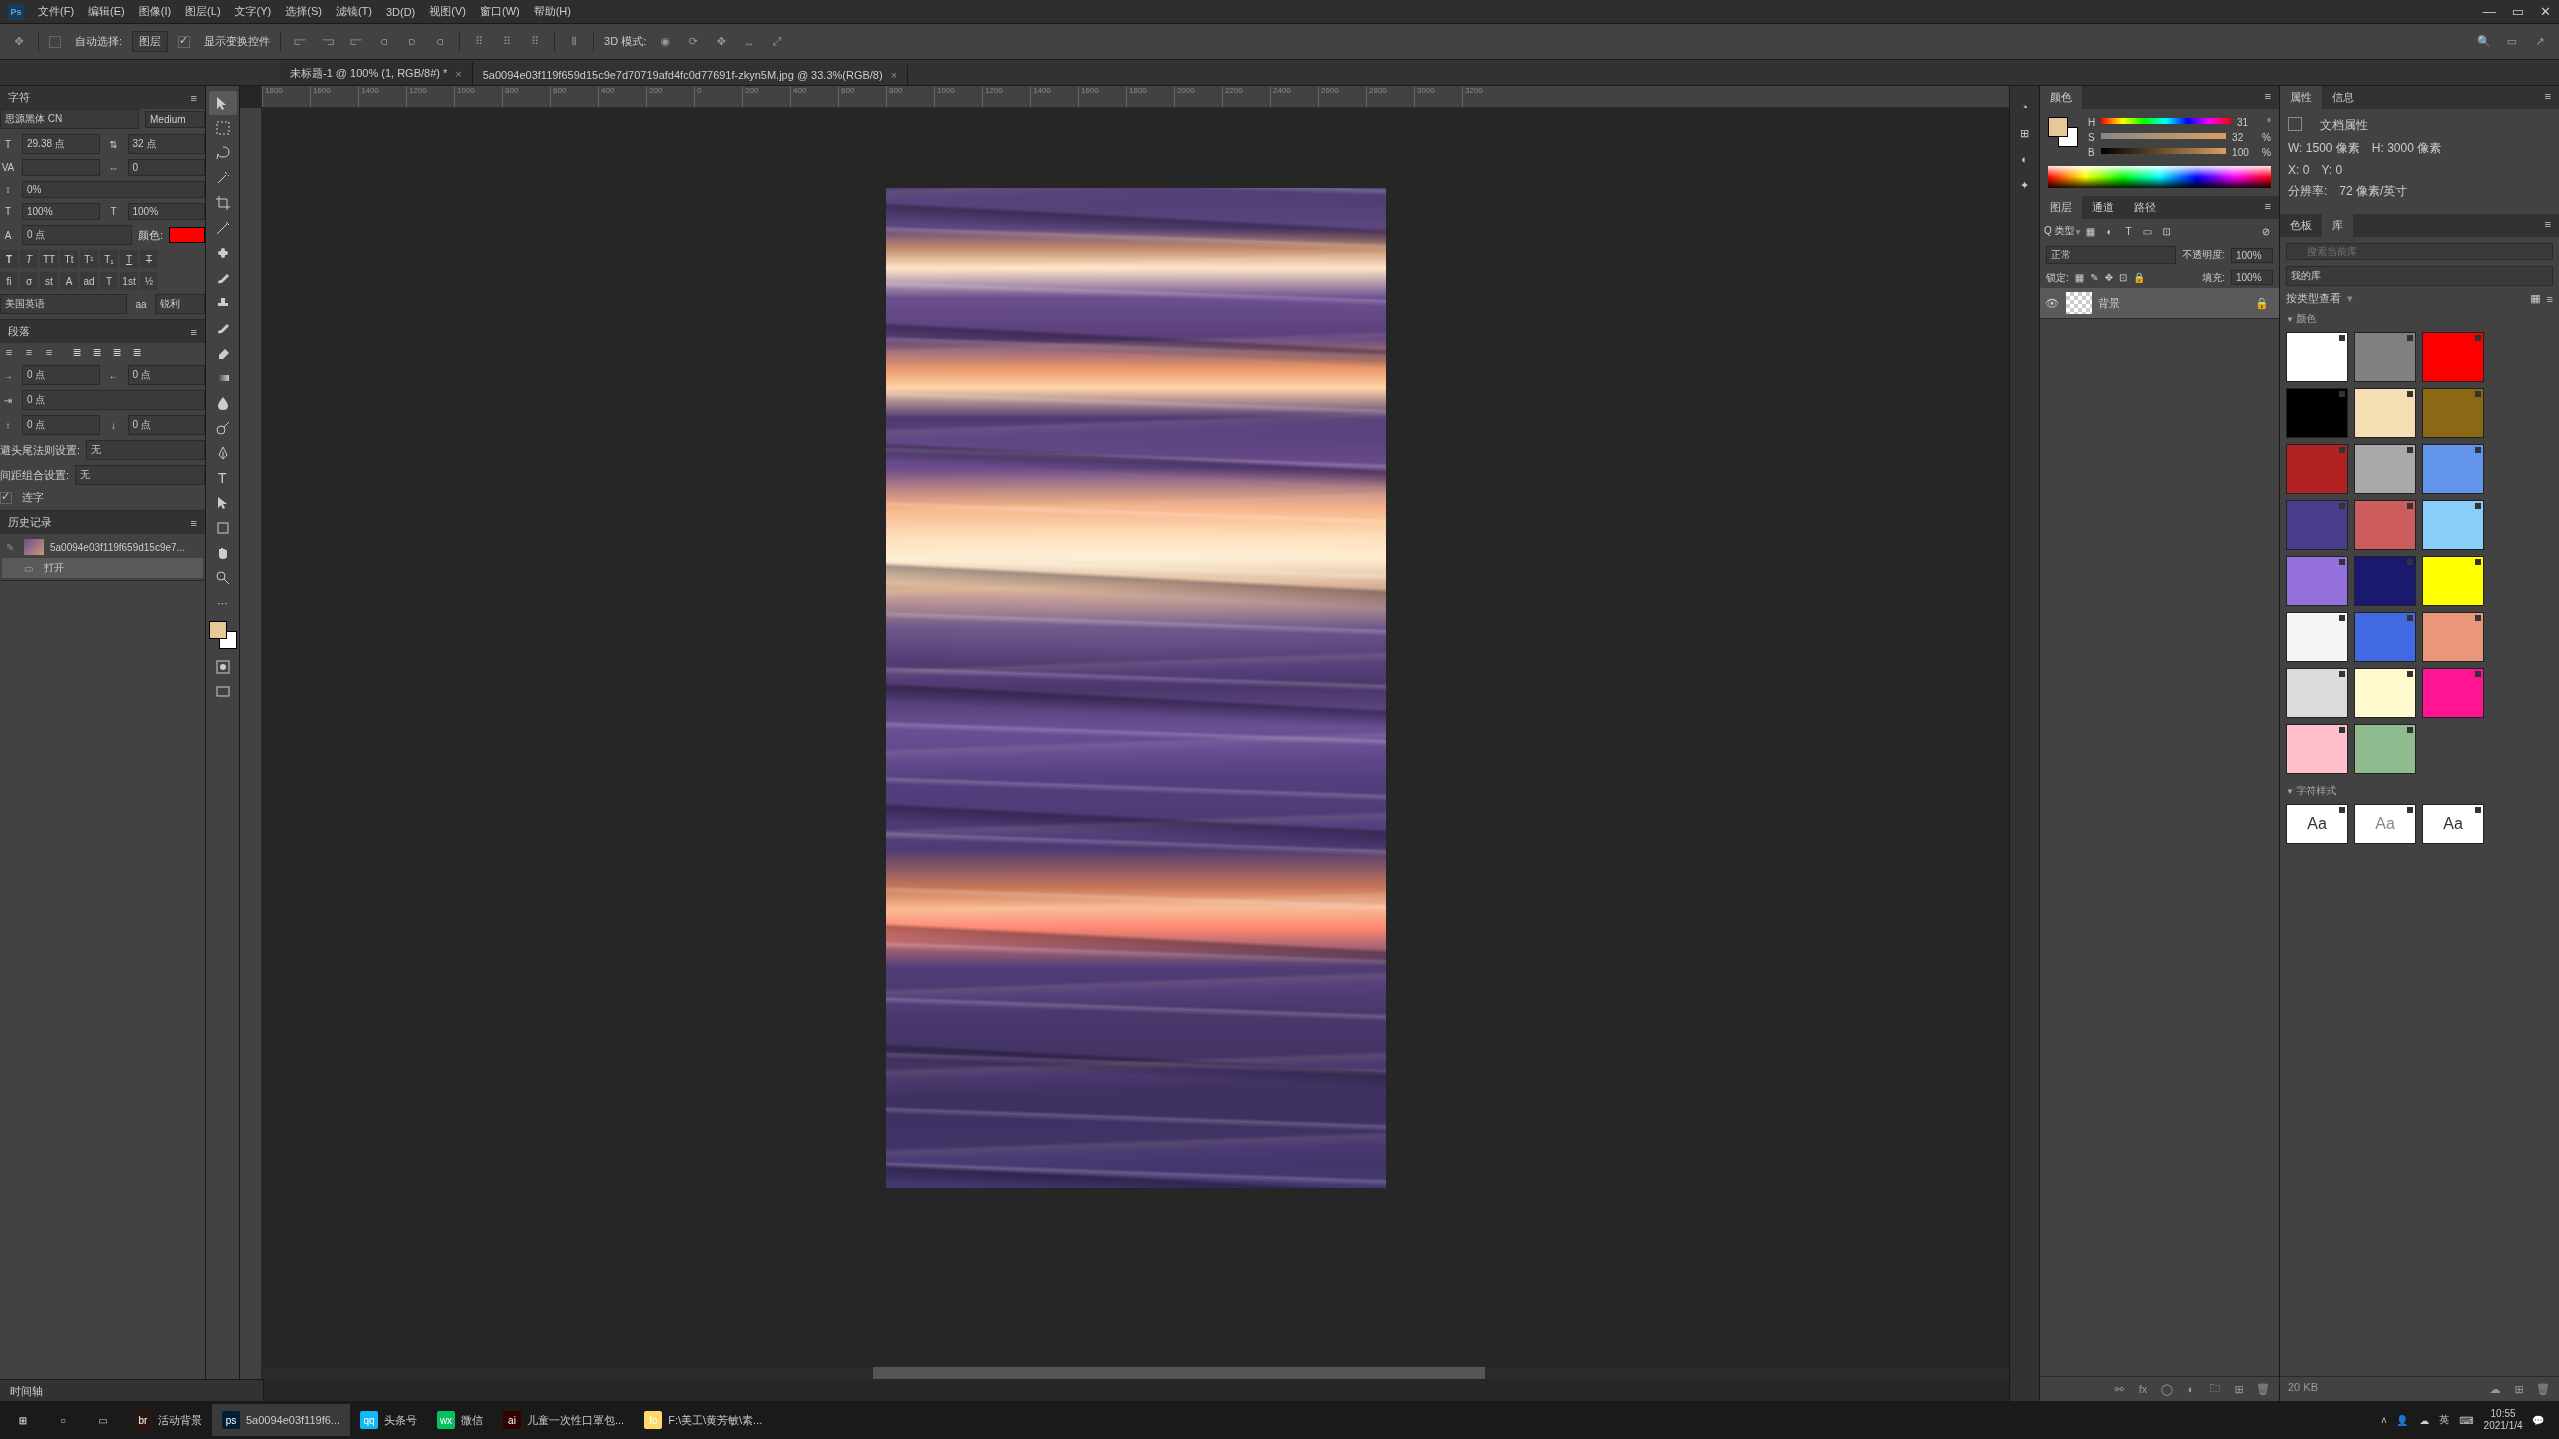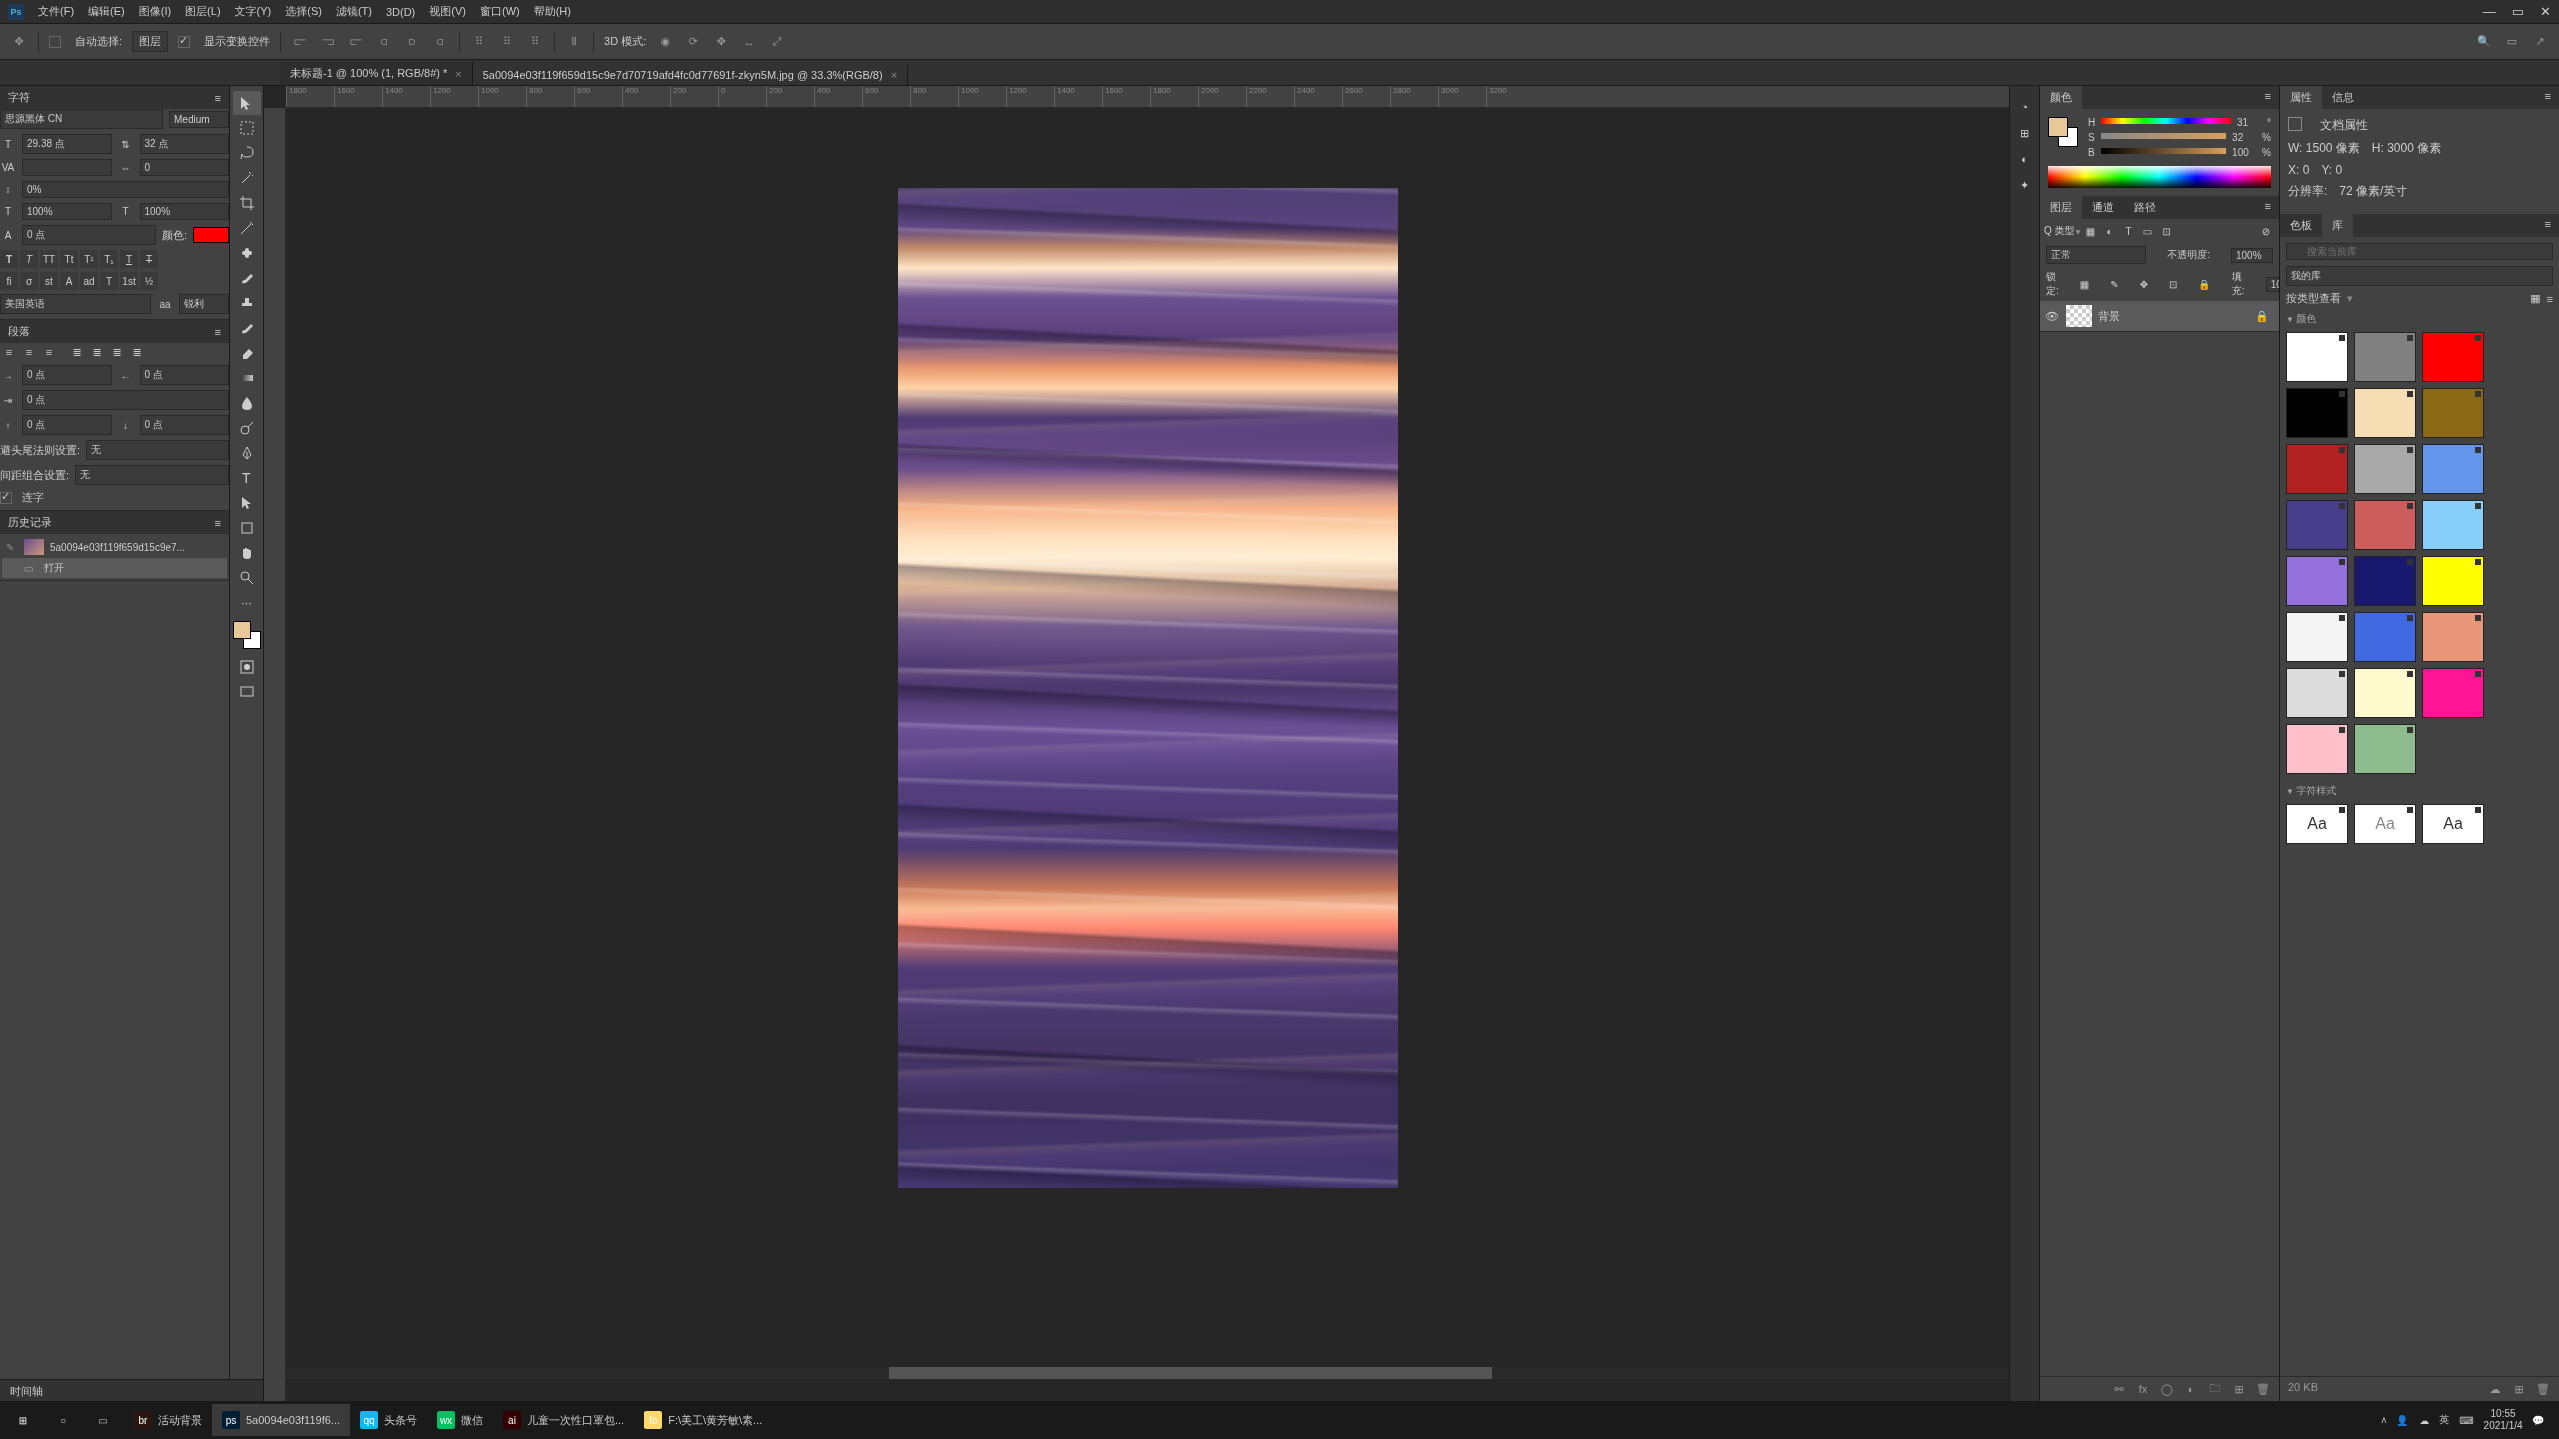--- a/index.html
+++ b/index.html
@@ -23,21 +23,21 @@
 
 .tabbar { background: #323232; height: 26px; display: flex; align-items: end; padding-left: 280px; border-bottom: 1px solid #1a1a1a; }
 .tab { background: #2e2e2e; padding: 4px 10px; border-right: 1px solid #1a1a1a; font-size: 11px; display: flex; align-items: center; gap: 8px; }
 .tab.active { background: #323232; }
 .tab .close { color: #888; cursor: pointer; }
 
 
 .main { display: flex; height: calc(100% - 86px - 38px); }
 
 
-.left-panels { width: 230px; background: #424242; border-right: 1px solid #1a1a1a; overflow: hidden; }
+.left-panels { width: 206px; background: #424242; border-right: 1px solid #1a1a1a; overflow: hidden; }
 .panel { border-bottom: 1px solid #2a2a2a; }
 .panel-header { background: #323232; padding: 4px 8px; font-size: 11px; display: flex; align-items: center; justify-content: space-between; }
 .panel-body { }
 .char-row { display: flex; gap: 6px; align-items: center; margin-bottom: 5px; }
 .char-row .input { background: #3a3a3a; border: 1px solid #2a2a2a; padding: 2px 4px; font-size: 10px; flex: 1; color: #ccc; }
 .char-row .lbl { width: 16px; height: 16px; display: flex; align-items: center; justify-content: center; font-size: 10px; }
 .color-swatch { width: 36px; height: 16px; background: #ff0000; border: 1px solid #000; }
 .btn-row { display: flex; gap: 2px; margin-bottom: 4px; }
 .btn-row .tbtn { width: 18px; height: 18px; background: #3a3a3a; display: flex; align-items: center; justify-content: center; font-size: 10px; cursor: pointer; }
 .align-btn { width: 18px; height: 18px; background: #424242; display: flex; align-items: center; justify-content: center; cursor: pointer; }
@@ -99,21 +99,21 @@
 .hsb-row .val { width: 24px; text-align: left; }
 .hue-track { background: linear-gradient(90deg, #f00, #ff0, #0f0, #0ff, #00f, #f0f, #f00); }
 .sat-track { background: linear-gradient(90deg, #888, #d8a060); }
 .bri-track { background: linear-gradient(90deg, #000, #d8a060); }
 .spectrum { height: 22px; margin-top: 4px; background: linear-gradient(90deg, #f00, #ff0, #0f0, #0ff, #00f, #f0f, #f00); position: relative; }
 .spectrum::before { content:""; position: absolute; inset: 0; background: linear-gradient(180deg, rgba(255,255,255,0.9), rgba(255,255,255,0) 50%, rgba(0,0,0,0) 50%, rgba(0,0,0,0.9)); }
 
 .layers-panel { flex: 1; display: flex; flex-direction: column; }
 .layer-tools { display: flex; gap: 1px; padding: 4px; align-items: center; font-size: 10px; }
 .layer-tools .ico { width: 18px; height: 16px; display: flex; align-items: center; justify-content: center; }
-.layer-opts { display: flex; gap: 21px; padding: 3px 6px; font-size: 10px; align-items: center; }
+.layer-opts { display: flex; gap: 6px; padding: 3px 6px; font-size: 10px; align-items: center; }
 .layer-opts .input { background: #3a3a3a; border: 1px solid #2a2a2a; padding: 1px 4px; flex: 1; }
 .layer-row { display: flex; align-items: center; gap: 6px; padding: 4px; background: #5a5a5a; border-bottom: 1px solid #2a2a2a; }
 .layer-row .eye { width: 16px; text-align: center; }
 .layer-row .thumb { width: 26px; height: 22px; background: #fff; background-image: linear-gradient(45deg,#ccc 25%,transparent 25%,transparent 75%,#ccc 75%),linear-gradient(45deg,#ccc 25%,transparent 25%,transparent 75%,#ccc 75%); background-size: 8px 8px; background-position: 0 0, 4px 4px; }
 .layer-row .lock { margin-left: auto; padding-right: 6px; }
 
 
 .far-right { width: 280px; background: #424242; border-left: 1px solid #1a1a1a; display: flex; flex-direction: column; }
 .props { padding: 8px; font-size: 12px; }
 .props .row { display: flex; gap: 12px; margin-bottom: 6px; }

